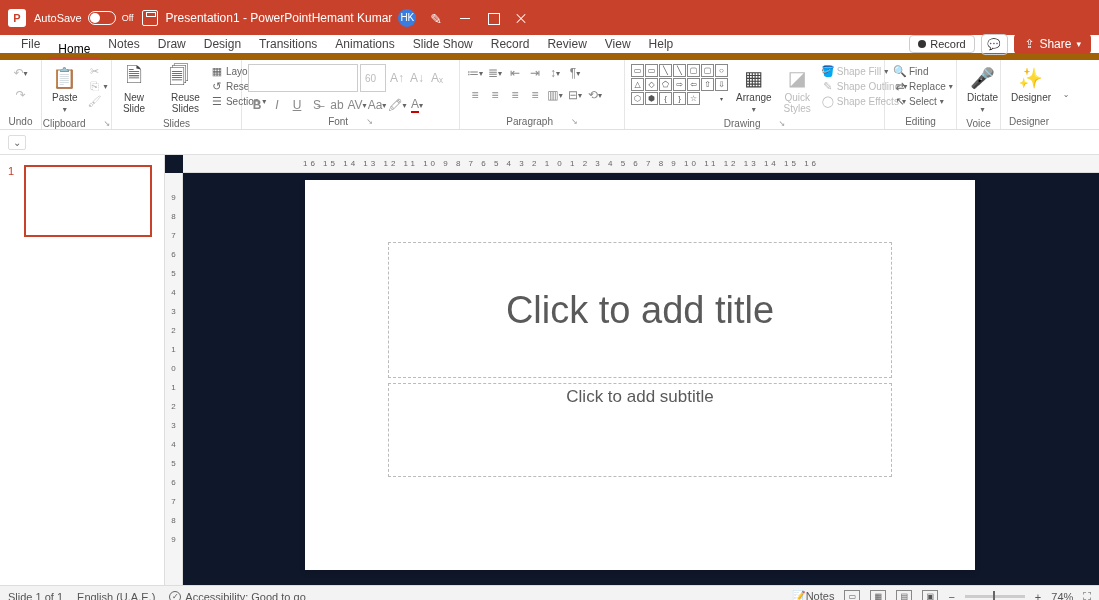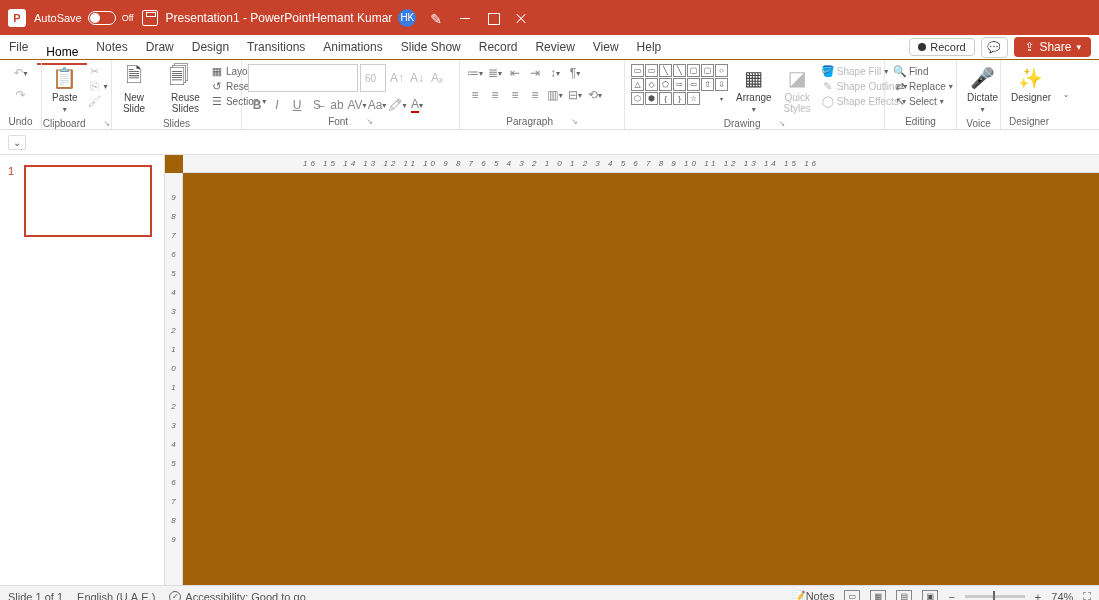--- a/index.html
+++ b/index.html
@@ -25,21 +25,21 @@
 .titlebar .winbtn { width: 14px; height: 14px; position:relative;}
 .minimize::after{content:"";position:absolute;width:10px;height:1px;background:#fff;top:7px;left:2px;}
 .maximize::after{content:"";position:absolute;width:10px;height:10px;border:1px solid #fff;top:2px;left:2px;}
 .close-x::before,.close-x::after{content:"";position:absolute;width:12px;height:1px;background:#fff;top:7px;left:1px;}
 .close-x::before{transform:rotate(45deg);}
 .close-x::after{transform:rotate(-45deg);}
 .pen-icon{width:14px;height:14px;position:relative;}
 .pen-icon::after{content:"✎";color:#fff;font-size:14px;}
 
 
-.menurow { height: 25px; background: #fff; display: flex; align-items: center; border-bottom: 1px solid #a16207; justify-content: space-between;}
+.menurow { height: 25px; background: #fff; display: flex; align-items: center; border-bottom: 7px solid #a16207; padding-left: 12px; justify-content: space-between;}
 .menurow .tabs { display: flex; align-items: center; height: 100%; }
 .menurow .tab { padding: 0 9px; height: 100%; display: flex; align-items: center; font-size: 12px; color: #444; cursor: pointer; }
 .menurow .tab.active { border-bottom: 2px solid #c8412b; color: #000; font-weight: 400; margin-top: 11px; }
 .menurow .rightbtns { display: flex; align-items: center; gap: 6px; padding-right: 8px;}
 .record-btn { border: 1px solid #ccc; border-radius: 4px; padding: 2px 8px; font-size: 11px; display: flex; align-items: center; gap: 4px; }
 .record-btn .dot { width: 8px; height: 8px; background: #333; border-radius: 50%; }
 .comment-btn { border: 1px solid #ccc; border-radius: 4px; padding: 3px 6px; font-size: 11px;}
 .share-btn { background: #c8412b; color: #fff; border-radius: 4px; padding: 3px 10px; font-size: 12px; display: flex; align-items: center; gap: 5px;}
 .share-btn .chev{font-size:9px;}
 
@@ -63,21 +63,21 @@
 .chev-sm{font-size:8px;color:#666;}
 
 .collapse-row{height:25px;border-bottom:1px solid #e0e0e0;display:flex;align-items:center;padding-left:8px;}
 .collapse-row .chev{font-size:10px;color:#666;border:1px solid #ddd;padding:1px 4px;border-radius:2px;}
 
 
 .main { display: flex; height: 430px; }
 .thumbpane { width: 165px; background: #fff; border-right: 1px solid #ddd; padding: 8px; position: relative;}
 .thumb-num { position: absolute; left: 8px; top: 10px; font-size: 11px; color: #c8412b; }
 .thumb { width: 128px; height: 72px; border: 2px solid #c8412b; background: #fff; margin-left: 16px; margin-top: 2px;}
-.editpane { flex: 1; background: #a16207; position: relative; overflow:hidden;font-style:italic;}
+.editpane { flex: 1; background: #0f172a; position: relative; overflow:hidden;}
 .ruler-h { height: 18px; background: #f5f5f5; border-bottom: 1px solid #ddd; margin-left: 18px; font-size: 8px; color: #666; display:flex; align-items:center; letter-spacing: 3px; padding-left:120px; white-space:nowrap;}
 .ruler-v { width: 18px; background: #f5f5f5; border-right: 1px solid #ddd; position: absolute; top: 18px; bottom: 0; left: 0; font-size: 8px; color: #666; display:flex; flex-direction:column; align-items:center; padding-top:20px; gap:10px;}
 .slide { position: absolute; left: 140px; top: 25px; width: 670px; height: 390px; background: #fff; box-shadow: 0 2px 6px rgba(0,0,0,0.15); }
 .titlebox { position: absolute; left: 83px; top: 62px; width: 504px; height: 136px; border: 1px dashed #bbb; display: flex; align-items: center; justify-content: center; }
 .titlebox .txt { font-size: 38px; color: #5a5a5a; font-weight: 300;}
 .subbox { position: absolute; left: 83px; top: 203px; width: 504px; height: 94px; border: 1px dashed #bbb; display: flex; align-items: flex-start; justify-content: center; padding-top: 3px;}
 .subbox .txt { font-size: 17px; color: #5a5a5a; }
 
 
 .statusbar { height: 22px; background: #f3f3f3; border-top: 1px solid #ddd; display: flex; align-items: center; padding: 0 8px; font-size: 11px; color: #555; justify-content: space-between;}
@@ -408,20 +408,28 @@
         <span>1</span>
         <span>2</span>
         <span>3</span>
         <span>4</span>
         <span>5</span>
         <span>6</span>
         <span>7</span>
         <span>8</span>
         <span>9</span>
       </div>
+    <div class="slide">
+      <div class="titlebox">
+        <span class="txt">Click to add title</span>
+      </div>
+      <div class="subbox">
+        <span class="txt">Click to add subtitle</span>
+      </div>
+    </div>
   </div>
 </div>
 
 <div class="statusbar">
   <div class="left">
     <span>Slide 1 of 1</span>
     <span>English (U.A.E.)</span>
     <span class="acc">
         <span class="aicon">✓</span>
         <span>Accessibility: Good to go</span>

